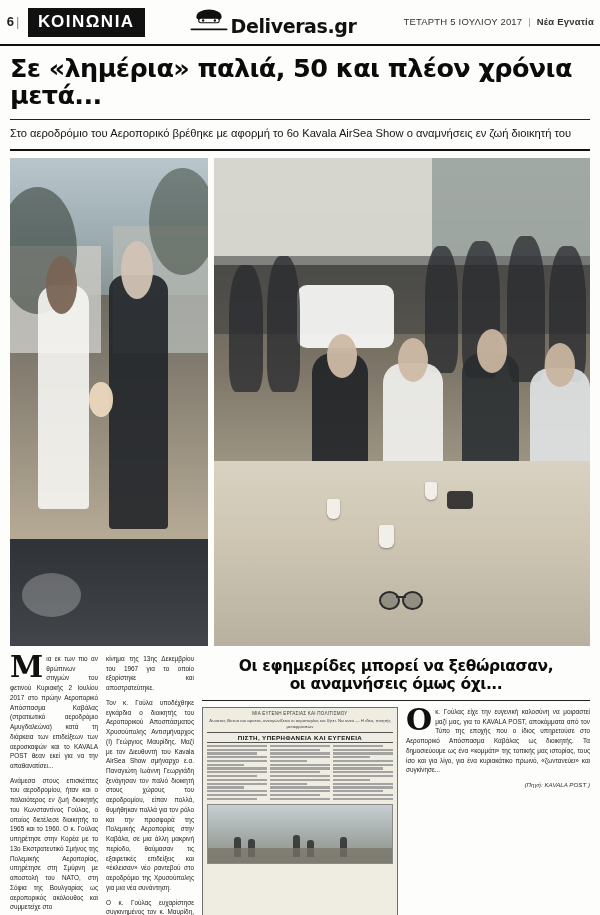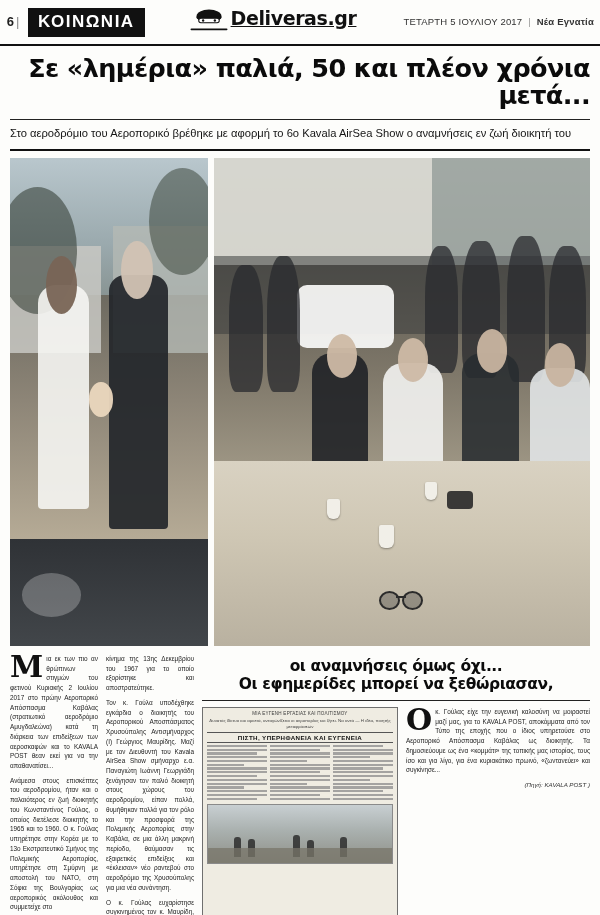--- a/index.html
+++ b/index.html
@@ -54,23 +54,22 @@
     font-size: 17px;
     font-weight: bold;
     letter-spacing: 1.5px;
     padding: 4px 10px 5px 10px;
     margin-left: 2px;
   }
   .masthead-spacer { flex: 1; }
 
   .brand {
     display: flex;
-    align-items: flex-start;
+    align-items: flex-end;
     margin-right: 10px;
-    text-decoration: underline;
   }
   .brand-logo {
     width: 44px;
     height: 30px;
     position: relative;
   }
   .brand-name {
     font-family: "DejaVu Sans", sans-serif;
     font-size: 19px;
     font-weight: bold;
@@ -84,21 +83,20 @@
     white-space: nowrap;
     padding-bottom: 1px;
     margin-left: 37px;
   }
   .issue-info .sep { color: #999; margin: 0 3px; }
   .issue-info .paper { font-weight: bold; }
 
   
   .headline-wrap {
     padding: 9px 10px 4px 10px;
-    text-align: right;
   }
   .headline {
     font-family: "DejaVu Sans", sans-serif;
     font-size: 25.5px;
     font-weight: bold;
     letter-spacing: -0.6px;
     line-height: 1.06;
     color: #0b0b0b;
   }
   .rule-thin {
@@ -444,22 +442,22 @@
     </div>
 
     <div class="col-narrow">
       <p>κίνημα της 13ης Δεκεμβρίου του 1967 για το οποίο εξορίστηκε και αποστρατεύτηκε.</p>
       <p>Τον κ. Γούλα υποδέχθηκε εγκάρδια ο διοικητής του Αεροπορικού Αποσπάσματος Χρυσούπολης Αντισμήναρχος (Ι) Γεώργιος Μαυρίδης. Μαζί με τον Διευθυντή του Kavala AirSea Show σμήναρχο ε.α. Παναγιώτη Ιωάννη Γεωργιάδη ξενάγησαν τον παλιό διοικητή στους χώρους του αεροδρομίου, είπαν πολλά, θυμήθηκαν πολλά για τον ρόλο και την προσφορά της Πολεμικής Αεροπορίας στην Καβάλα, σε μια άλλη μακρινή περίοδο, θαύμασαν τις εξαιρετικές επιδείξεις και «έκλεισαν» νέο ραντεβού στο αεροδρόμιο της Χρυσούπολης για μια νέα συνάντηση.</p>
       <p>Ο κ. Γούλας ευχαρίστησε συγκινημένος τον κ. Μαυρίδη, ο οποίος τον απόλουθε μέχρι την έξοδο του αεροδρομίου.</p>
     </div>
 
     <div class="right-block">
       <div class="kicker-head">
+        <div>Οι εφημερίδες μπορεί να ξεθώριασαν,</div>
         <div>οι αναμνήσεις όμως όχι...</div>
-        <div>Οι εφημερίδες μπορεί να ξεθώριασαν,</div>
       </div>
       <div class="kicker-rule"></div>
 
       <div class="right-cols">
 
         <div class="clipping">
           <div class="clip-top">ΜΙΑ ΕΥΓΕΝΗ ΕΡΓΑΣΙΑΣ ΚΑΙ ΠΟΛΙΤΙΣΜΟΥ</div>
           <div class="clip-sub">Δυνατός δίκτυο και αρκετά, ανταγωνίζεται οι αεροπορίας και ζήτει. Να αντά  —  Η ιδέα, ποιητής μεταφράσεων</div>
           <div class="clip-band">ΠΙΣΤΗ, ΥΠΕΡΗΦΑΝΕΙΑ ΚΑΙ ΕΥΓΕΝΕΙΑ</div>
           <div class="clip-cols">

